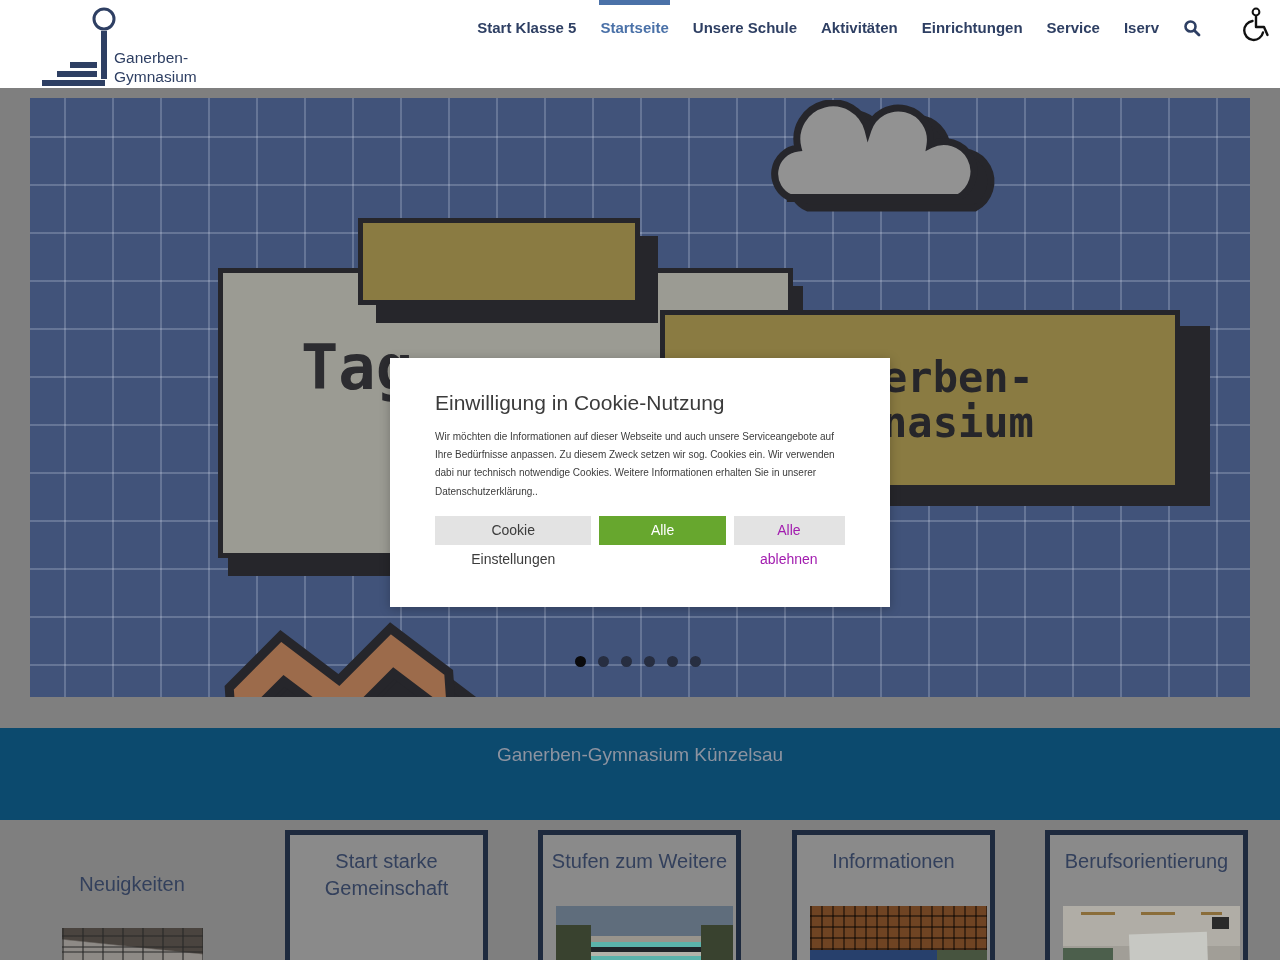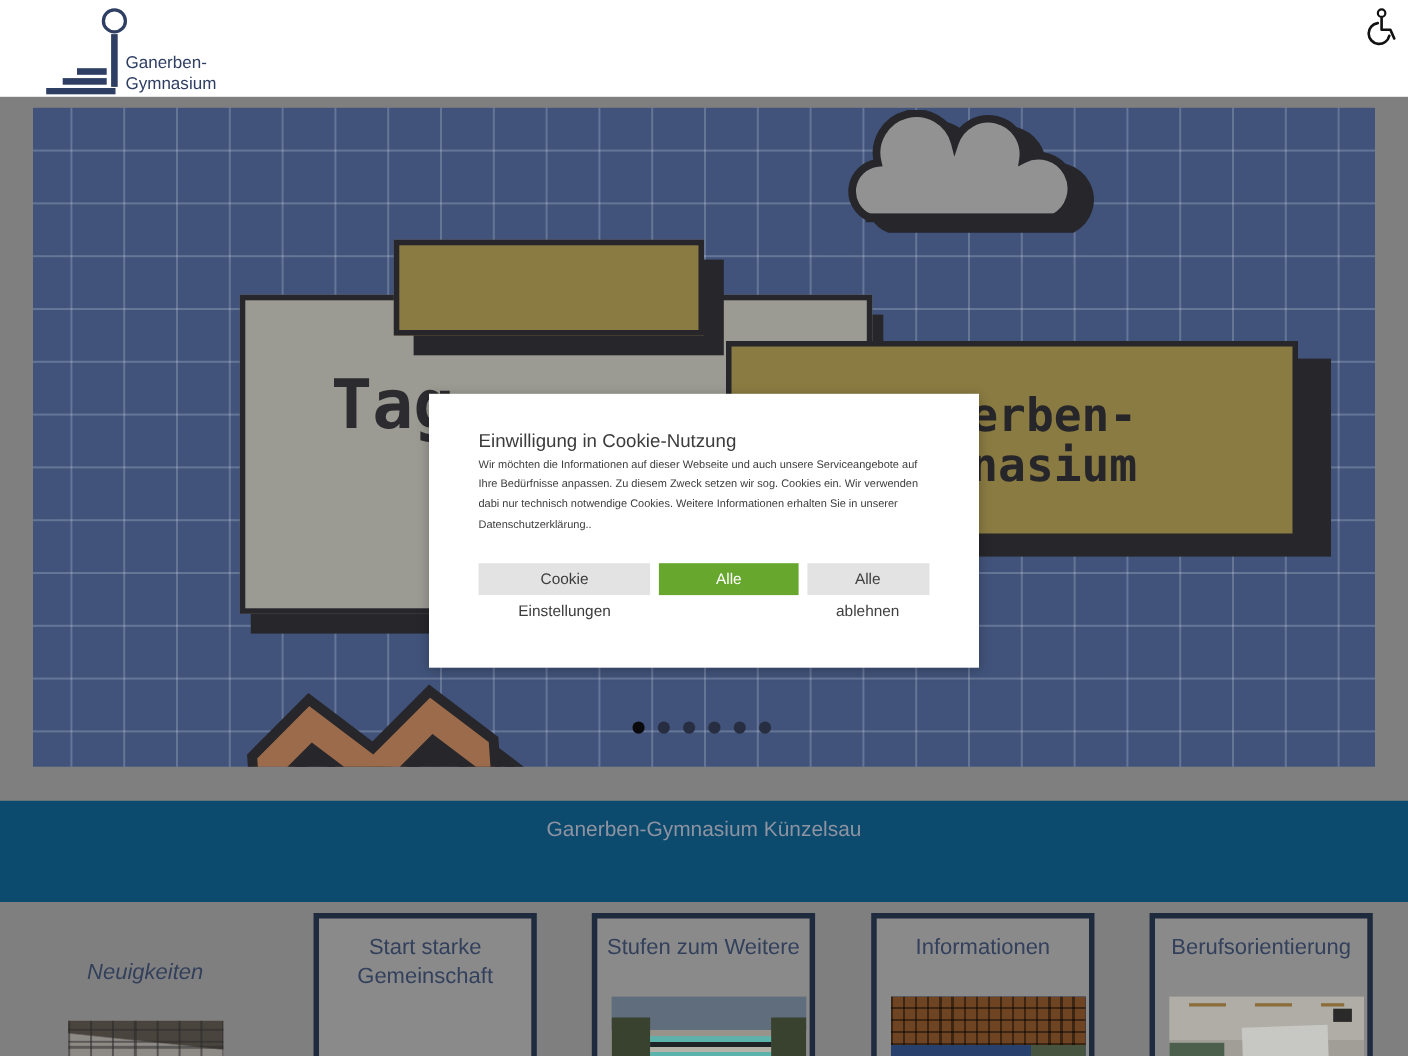--- a/index.html
+++ b/index.html
@@ -40,21 +40,21 @@
   .zigzag { position:absolute; left:160px; top:492px; width:300px; height:210px; }
   .dots { position:absolute; left:545px; top:558px; display:flex; gap:12px; align-items:center; }
   .dot { width:11px; height:11px; border-radius:50%; background:#272e41; cursor:pointer; }
   .dot.active { background:#0a0a0c; }
 
   
   .banner { position:absolute; left:0; top:728px; width:1280px; height:92px; background:#0c4a6e; }
   .banner-title { padding-top:16px; text-align:center; font-size:19px; color:#8d93a0; }
 
   
-  .news-title { position:absolute; left:30px; top:873px; width:204px; text-align:center; font-size:20px; color:#33405c; cursor:pointer;font-style:italic; }
+  .news-title { position:absolute; left:30px; top:873px; width:204px; text-align:center; font-size:20px; color:#33405c; cursor:pointer; }
   .photo { position:absolute; overflow:hidden; }
   .news-photo { left:62px; top:928px; width:141px; height:60px;
     background-image:
       repeating-linear-gradient(90deg, rgba(40,40,40,0.55) 0 2px, transparent 2px 20px),
       repeating-linear-gradient(0deg, rgba(40,40,40,0.5) 0 2px, transparent 2px 11px),
       linear-gradient(186deg, #4a443f 0 34%, #8e8a86 36%);
     background-position:0 20px, 0 20px, 0 0; }
   .card { position:absolute; top:830px; width:203px; height:140px; border:5px solid #1e2a3e; background:#8a8a8a; cursor:pointer; }
   .card-1 { left:285px; } .card-2 { left:538px; } .card-3 { left:792px; } .card-4 { left:1045px; }
   .card-title { margin:13px 8px 0; text-align:center; font-size:20px; line-height:27px; color:#33405c; }
@@ -83,48 +83,63 @@
   .class-photo { background:linear-gradient(#b0ada6 0 42%, #a19e97 42%); }
   .class-photo .board { left:0; top:44%; width:28%; height:56%; background:#4c5f4c; }
   .class-photo .screen { left:38%; top:28%; width:44%; height:68%; background:#c7c8c3; transform:rotate(-2deg); }
   .class-photo .speaker { right:6%; top:12%; width:10%; height:12%; background:#2a2a2a; }
   .class-photo .lights { left:10%; top:6%; width:80%; height:4%;
       background:repeating-linear-gradient(90deg, #8a6d3a 0 34px, transparent 34px 60px); }
 
   
   .modal { position:absolute; left:390px; top:358px; width:500px; height:249px; background:#ffffff; z-index:10;
            padding:33px 45px 0; box-shadow:0 2px 10px rgba(0,0,0,0.25); }
-  .modal-title { font-size:17px; color:#3b3b3b; margin-bottom:3px; }
+  .modal-title { font-size:21px; color:#3b3b3b; margin-bottom:13px; }
   .modal-body { font-size:10px; line-height:18.2px; color:#3c3c3c; }
-  .modal-actions { display:flex; gap:8px; margin-top:25px; }
+  .modal-actions { display:flex; gap:8px; margin-top:15px; }
   .btn { height:29px; line-height:29px; padding:0 16px; font-size:14px; border:none; cursor:pointer;
          font-family:"Liberation Sans", sans-serif; }
   .btn-default { background:#e3e3e3; color:#3c3c3c; }
   .btn-accept { background:#67a72e; color:#ffffff; }
-  .btn-decline { background:#e3e3e3; color:#404040;padding-left:15px; }
+  .btn-decline { background:#e3e3e3; color:#a21caf;padding-left:15px; }
 </style>
 </head>
 <body>
 
 <div class="page">
 
   <header class="topnav">
     <div class="logo">
       <svg class="logo-mark" viewBox="0 0 110 82">
         <circle cx="74" cy="15" r="10" fill="none" stroke="#2e3f63" stroke-width="3"></circle>
         <rect x="71" y="27" width="6" height="48" fill="#2e3f63"></rect>
         <rect x="40" y="58" width="27" height="6" fill="#2e3f63"></rect>
         <rect x="27" y="67" width="40" height="6" fill="#2e3f63"></rect>
         <rect x="12" y="76" width="63" height="6" fill="#2e3f63"></rect>
       </svg>
       <div class="logo-text">
         <div>Ganerben-</div>
         <div>Gymnasium</div>
       </div>
     </div>
+    <nav class="navlinks">
+      <span class="nav-item">Start Klasse 5</span>
+      <span class="nav-item active">Startseite</span>
+      <span class="nav-item">Unsere Schule</span>
+      <span class="nav-item">Aktivitäten</span>
+      <span class="nav-item">Einrichtungen</span>
+      <span class="nav-item">Service</span>
+      <span class="nav-item">Iserv</span>
+      <span class="nav-search">
+        <svg width="18" height="18" viewBox="0 0 18 18">
+          <circle cx="7.5" cy="7.5" r="5" fill="none" stroke="#2e3f63" stroke-width="2.6"></circle>
+          <line x1="11.4" y1="11.4" x2="16" y2="16" stroke="#2e3f63" stroke-width="2.8" stroke-linecap="round"></line>
+        </svg>
+      </span>
+    </nav>
     <svg class="wheelchair" viewBox="0 0 30 38">
       <circle cx="16" cy="6" r="3.4" fill="none" stroke="#111" stroke-width="2"></circle>
       <path d="M16 10.5 L16 21 L24 21 L27.5 29" fill="none" stroke="#111" stroke-width="2.4" stroke-linecap="round" stroke-linejoin="round"></path>
       <path d="M12.5 15 A9.5 9.5 0 1 0 23 26.5" fill="none" stroke="#111" stroke-width="2.4" stroke-linecap="round"></path>
     </svg>
   </header>
 
   <section class="hero">
     <svg class="cloud" viewBox="0 0 250 115">
       <path d="M45,108 A26,26 0 0 1 52,58 A36,36 0 0 1 122,40 A32,32 0 0 1 184,55 A28,28 0 0 1 212,108 Z" fill="#26262b" stroke="#26262b" stroke-width="7"></path>

